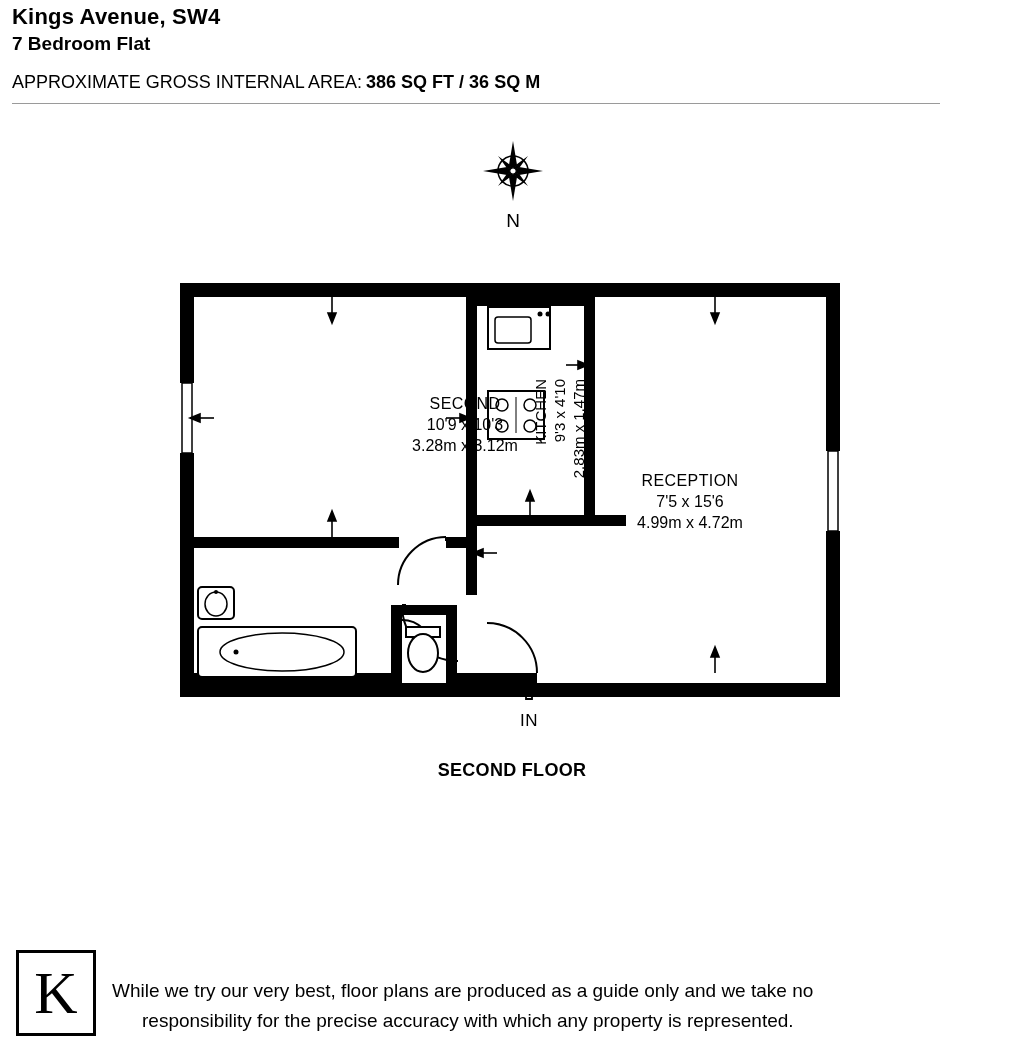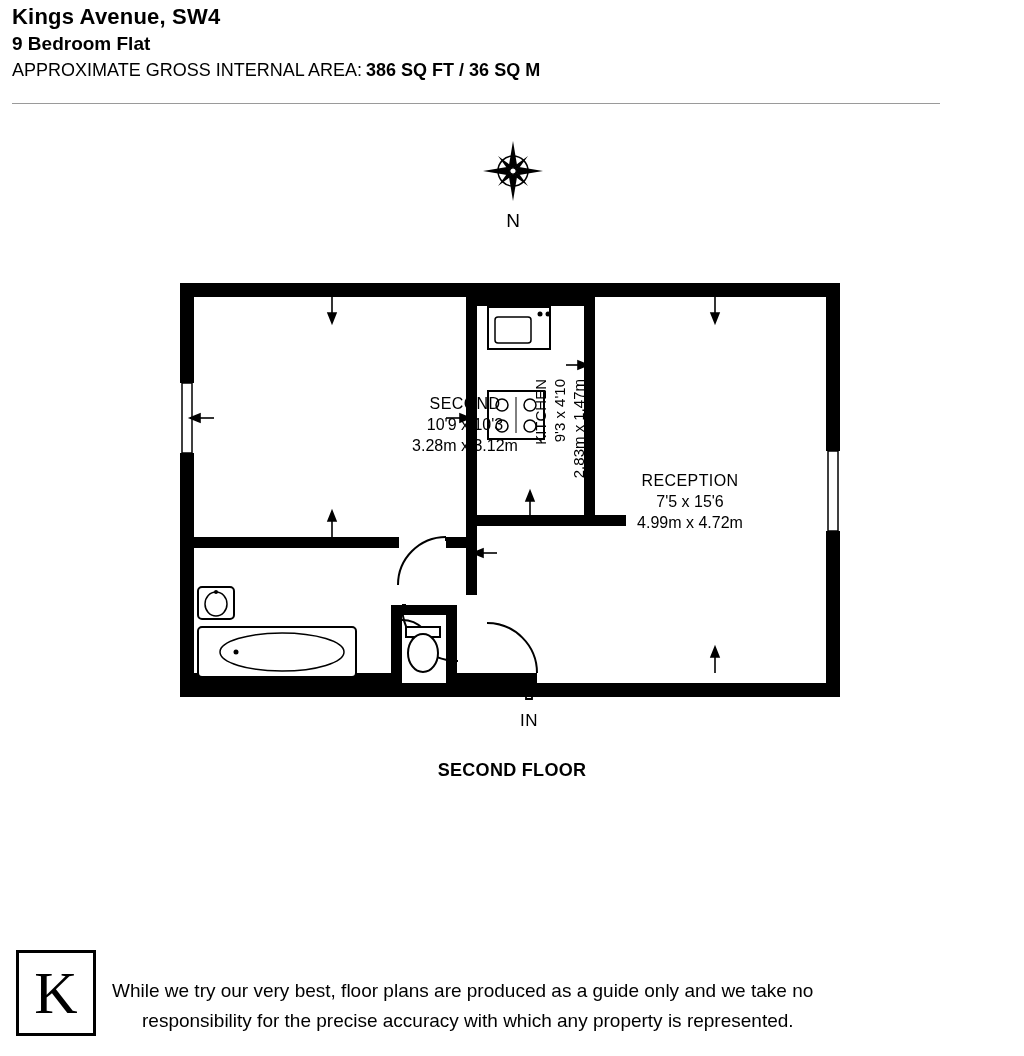--- a/index.html
+++ b/index.html
@@ -20,21 +20,21 @@
   .header { position: absolute; left: 12px; top: 0; width: 1000px; }
   .title-line1 {
     font-size: 22px; font-weight: bold; letter-spacing: .2px;
     margin: 3px 0 0 0; line-height: 28px;
   }
   .title-line2 {
     font-size: 19px; font-weight: bold;
     margin: 0; line-height: 26px;
   }
   .area-line {
-    font-size: 18px; line-height: 26px; margin-top: 0;
+    font-size: 18px; line-height: 26px; margin-top: 12px;
     white-space: nowrap;
   }
   .area-label { font-weight: normal; }
   .area-value { font-weight: bold; margin-left: 4px; }
   .header-rule {
     position: absolute; left: 12px; top: 103px;
     width: 988px; height: 1px; background: #9a9a9a;
   }
 
   
@@ -86,21 +86,21 @@
   }
   .disclaimer .l2 { display: block; padding-left: 30px; }
 </style>
 </head>
 <body>
 
 <div id="page">
 
   <div class="header">
     <div class="title-line1">Kings Avenue, SW4</div>
-    <div class="title-line2">9 Bedroom Flat</div>
+    <div class="title-line2">7 Bedroom Flat</div>
     <div class="area-line">
       <span class="area-label">APPROXIMATE GROSS INTERNAL AREA:</span><span class="area-value">386 SQ FT / 36 SQ M</span>
     </div>
   </div>
   <div class="header-rule"></div>
 
   <div class="compass-wrap">
     <svg width="70" height="62" viewBox="0 0 70 62">
       <g transform="translate(35,31)">
         <circle cx="0" cy="0" r="15" fill="none" stroke="#000" stroke-width="1.5"></circle>

